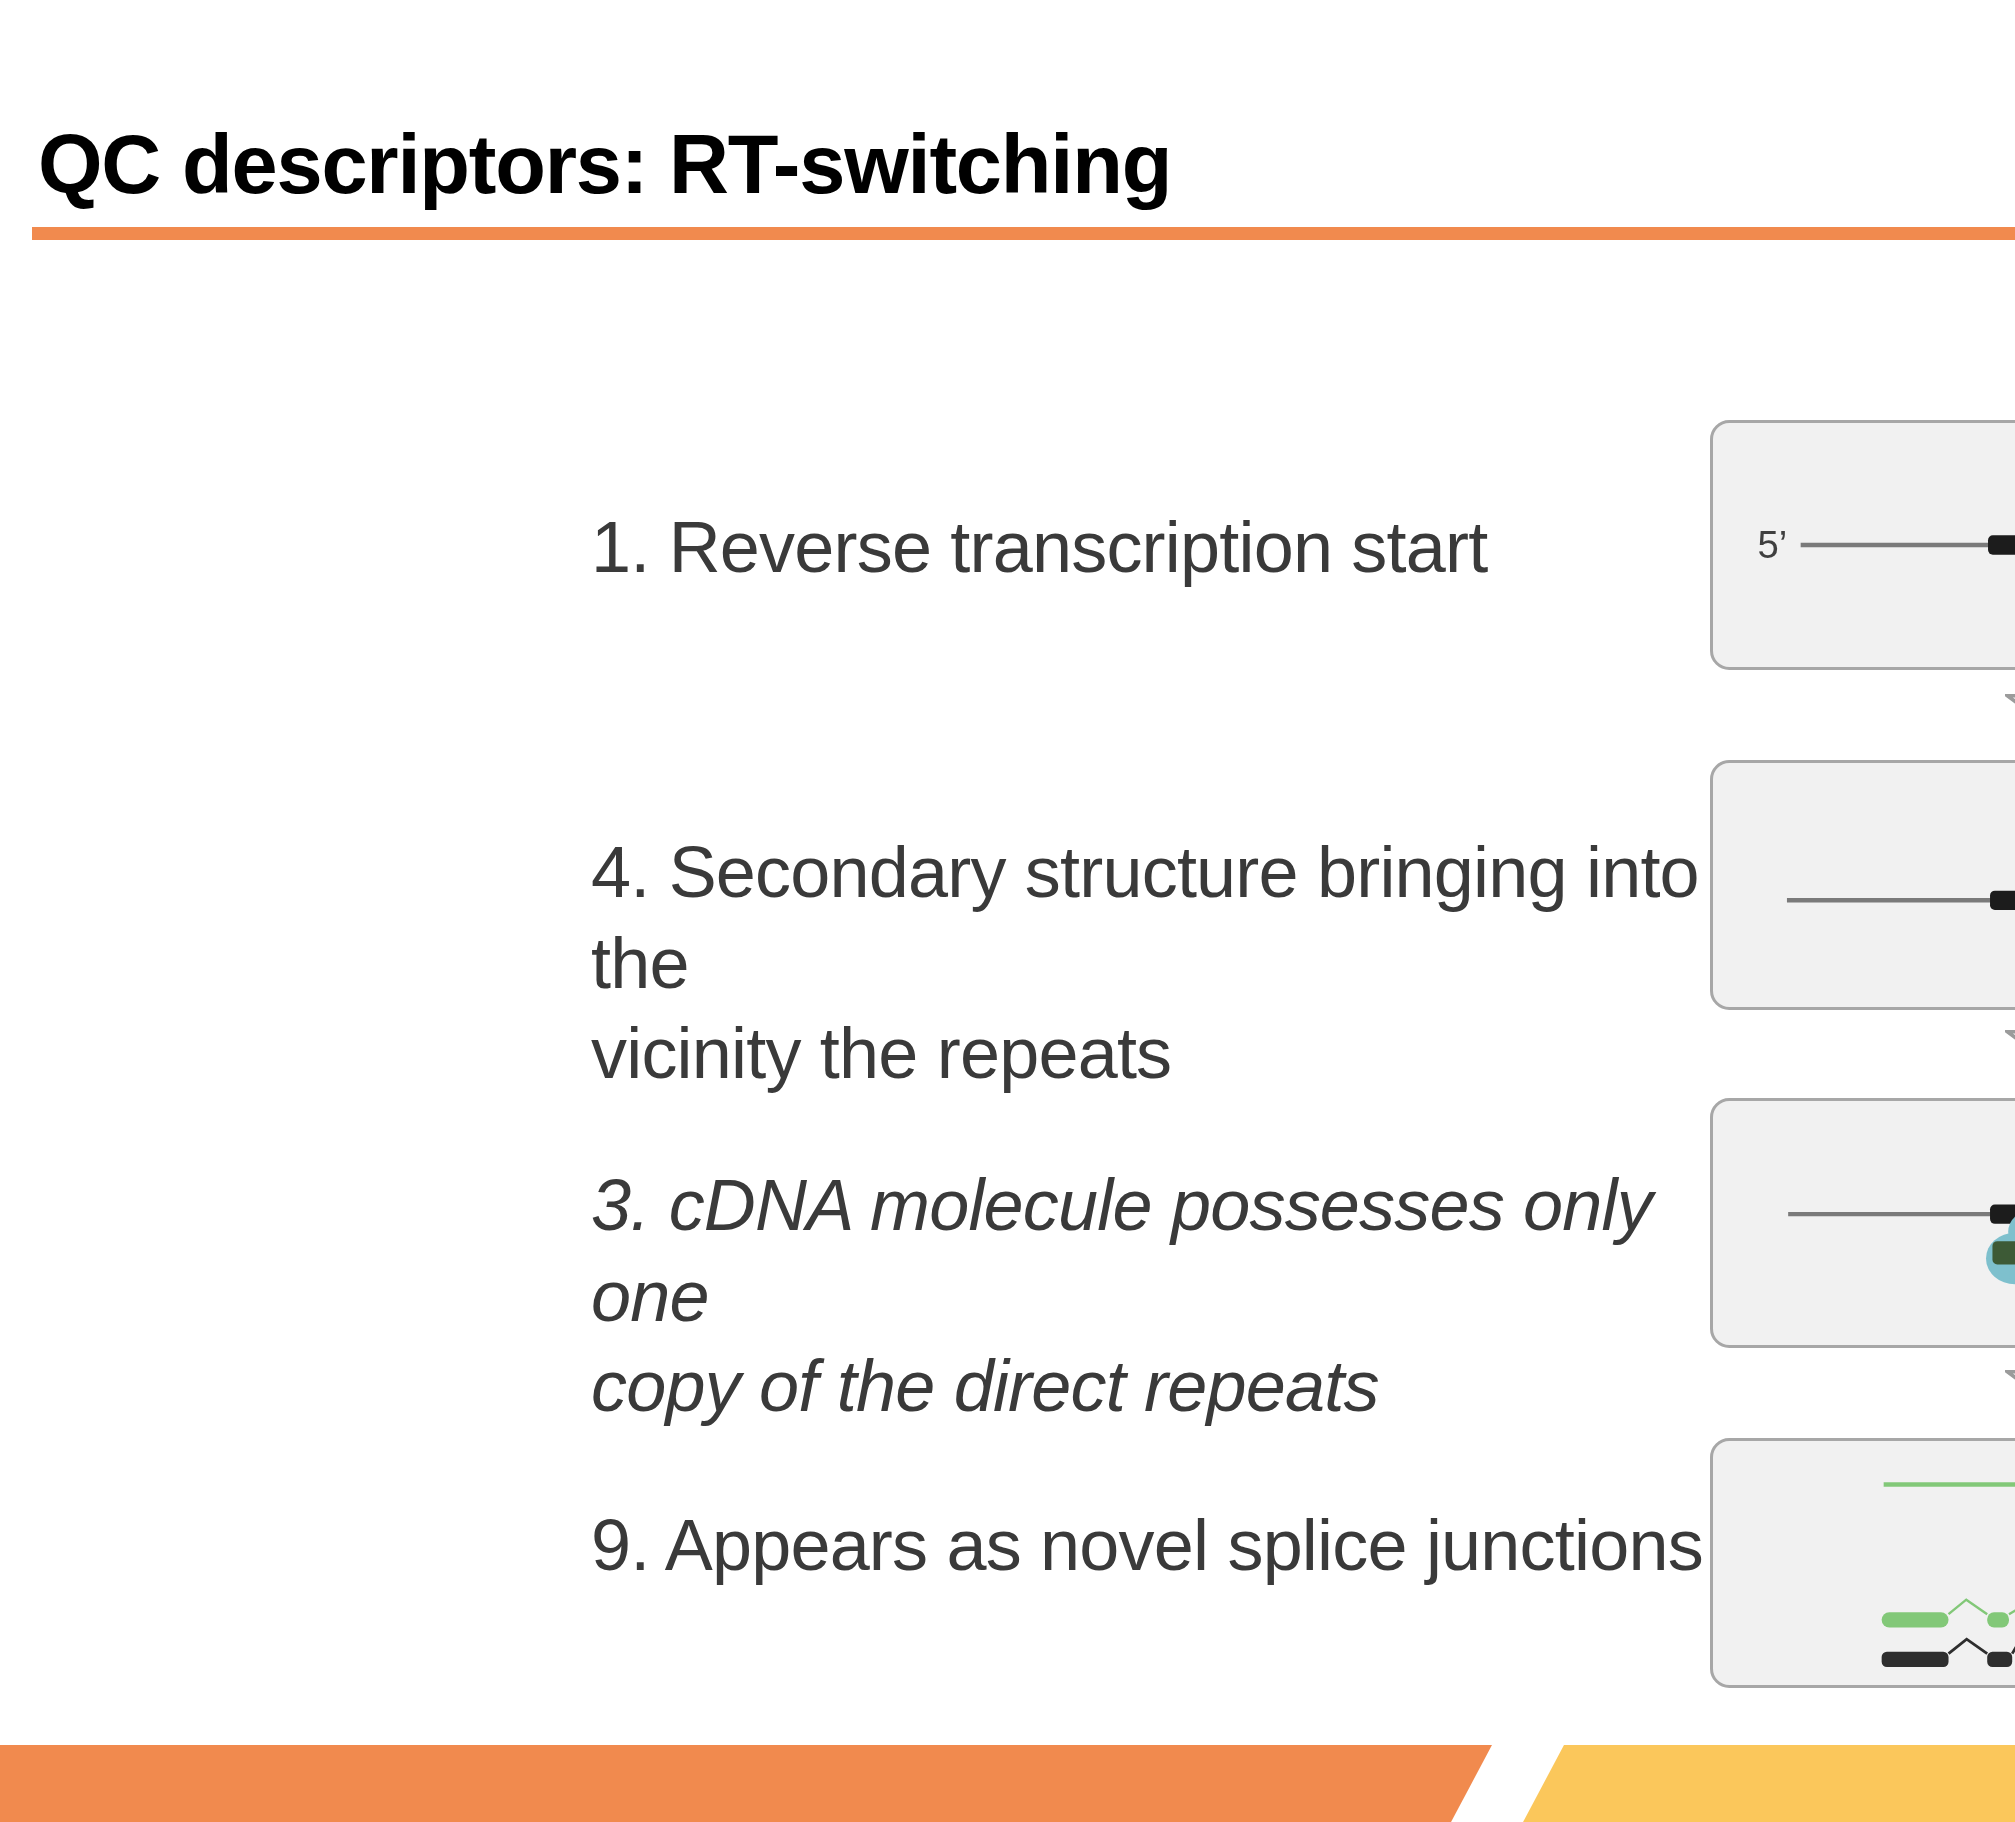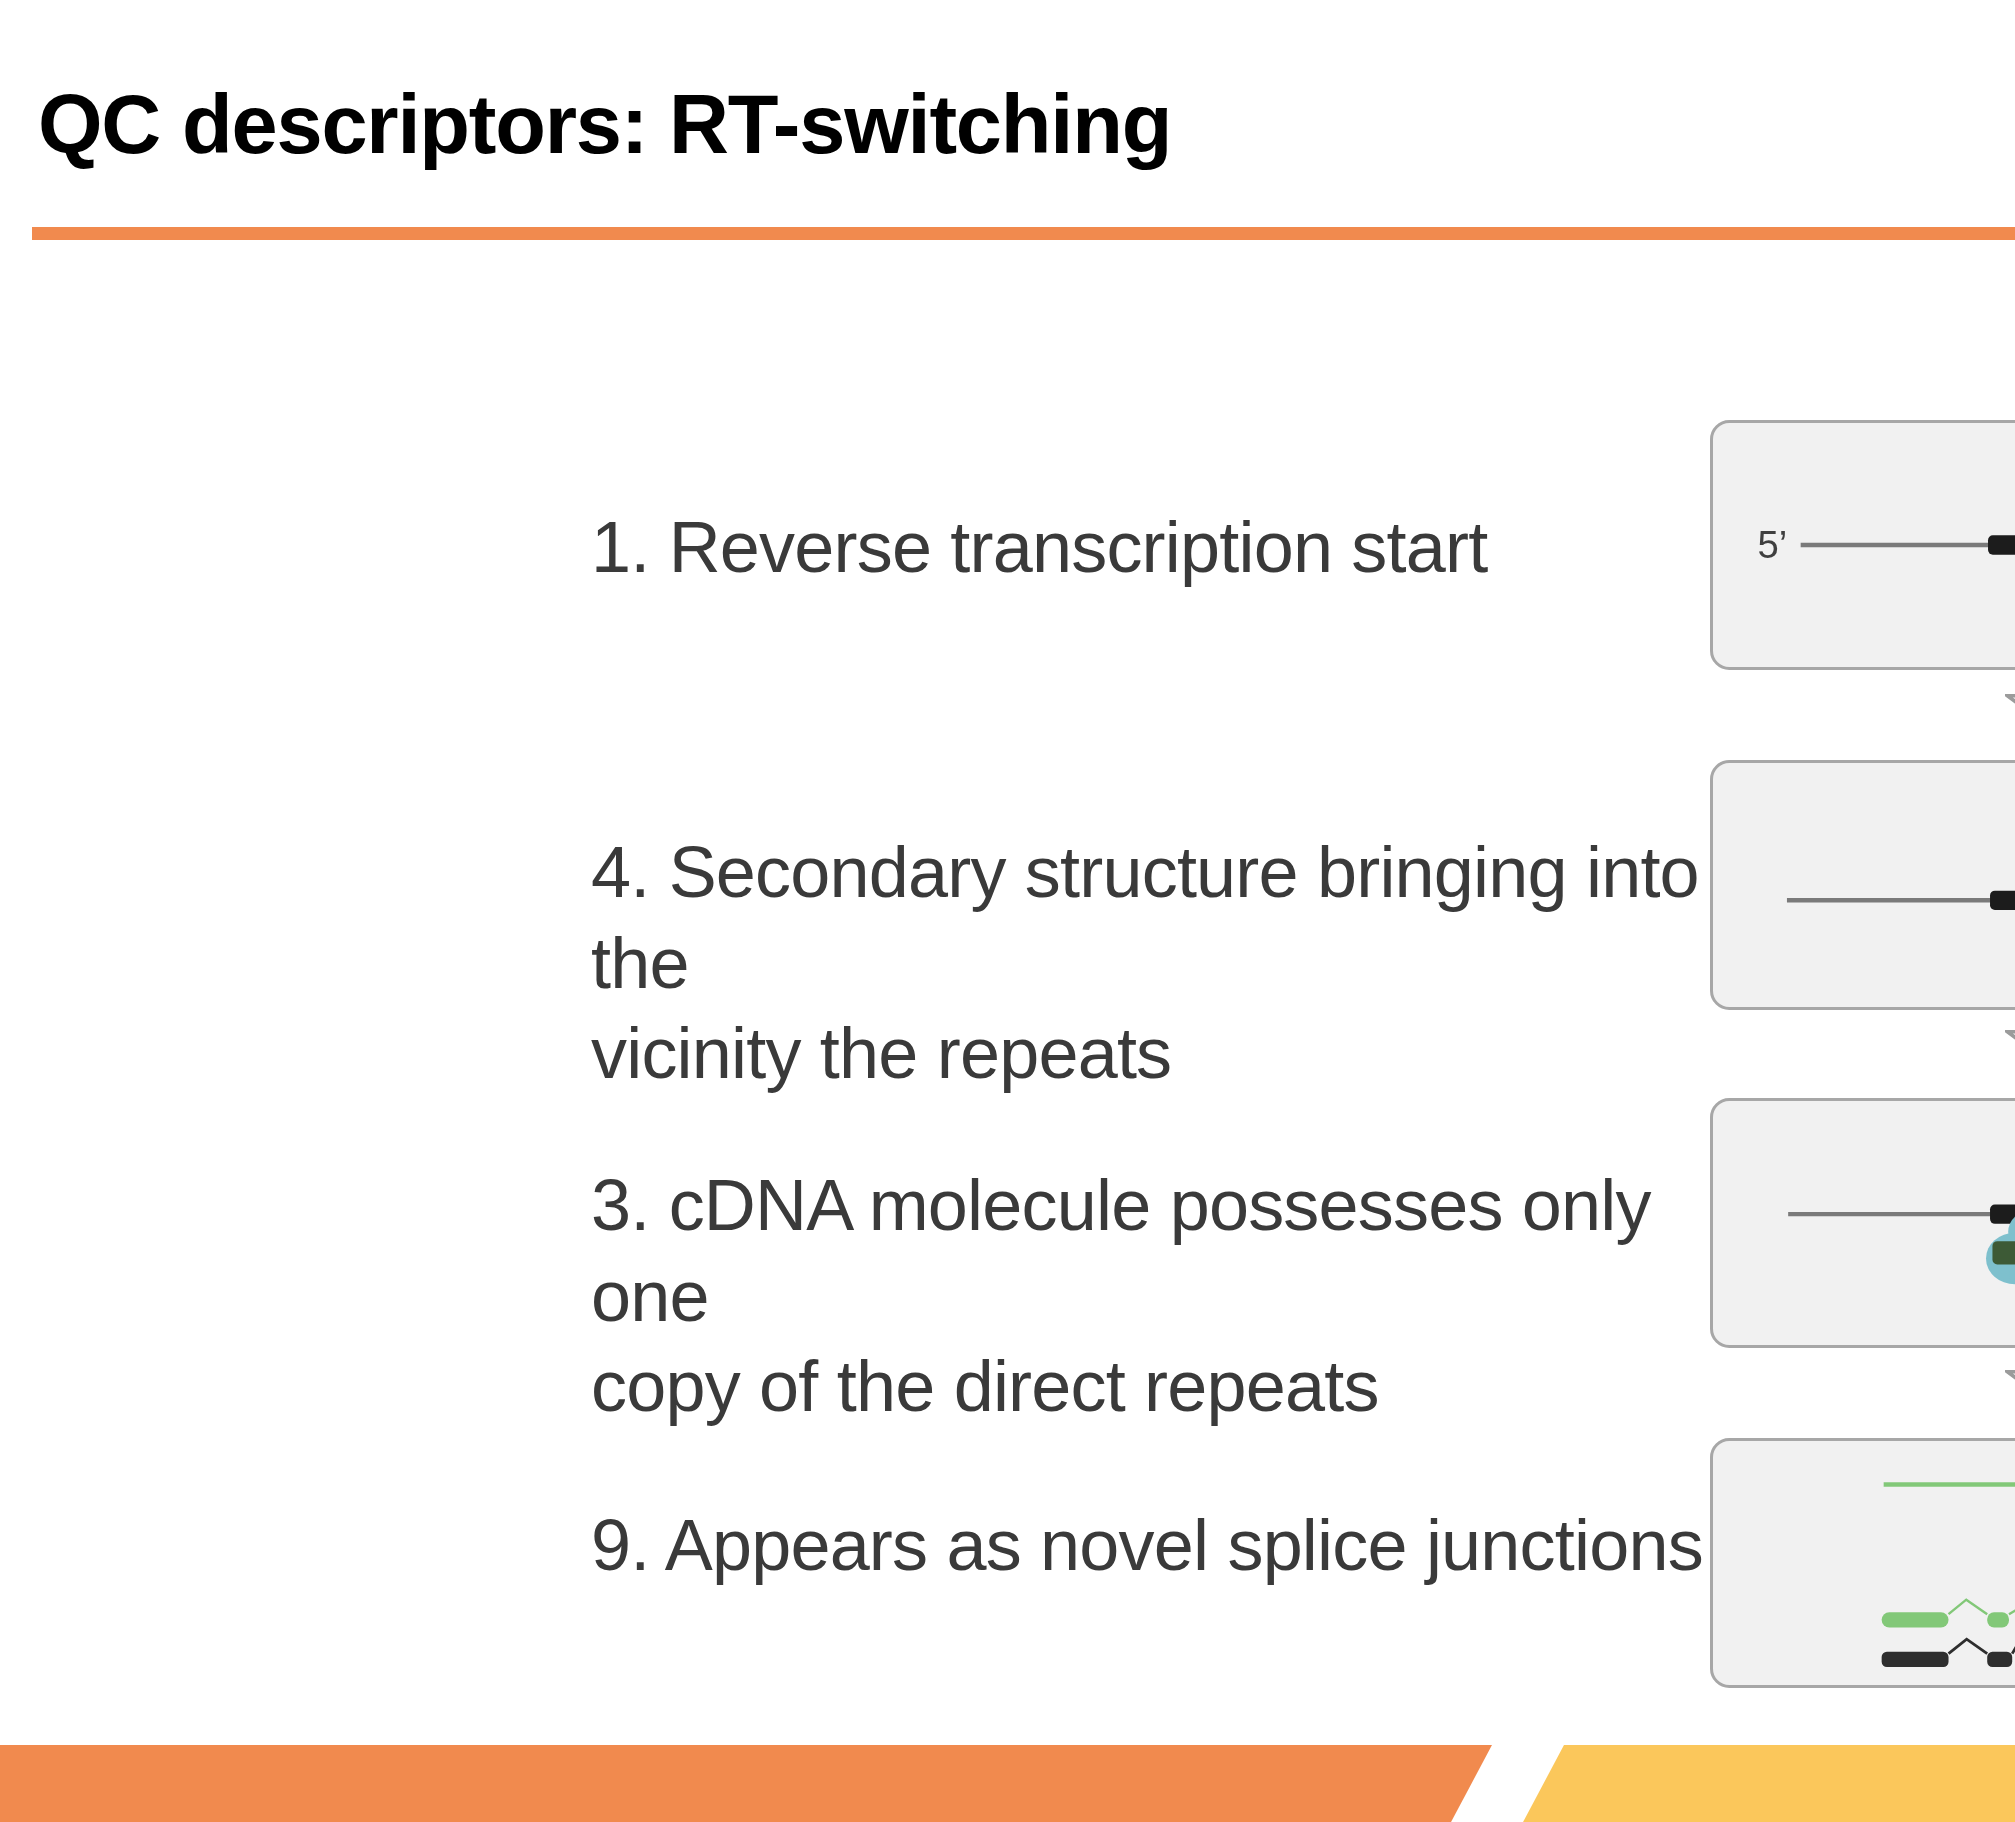--- a/index.html
+++ b/index.html
@@ -1,41 +1,41 @@
 <!DOCTYPE html>
 <html style="--title-text: #000000; --step-text: #3A3A3A; --logo-text: #55565A; --orange: #F18A4E; --yellow: #FBC75B; --teal: #16917F; --teal-footer: #189086; --light-green-bar: #BEDCC3; --box-bg: #F1F1F1; --box-border: #A7A7A7; --rna-gray: #7A7A7A; --hairpin-gray: #8C8C8C; --repeat-black: #1C1C1C; --cdna-green: #82C878; --dark-green: #3D5A36; --enzyme-blue: #7EC0CD; --genome-black: #2E2E2E;font-size:6.4px"><head>
 <meta charset="utf-8">
 <style>
   html,body{margin:0;padding:0;}
   body{
     width:3212px;height:1823px;background:#ffffff;position:relative;overflow:hidden;
     font-family:"Liberation Sans",sans-serif;
   }
-  .abs{position:absolute;}
+  .abs{position:absolute;margin-top:40px;}
 
   
   .slide-title{
     left:38px;top:83px;
     font-size:83px;font-weight:bold;color:var(--title-text);
     letter-spacing:-1.2px;line-height:1;white-space:nowrap;
   }
 
   
   .bar{position:absolute;}
   .divider-orange{left:32px;top:227px;width:2687px;height:13.3px;background:var(--orange);}
 
   
   .step-text{
     position:absolute;left:591px;width:1177px;
     font-size:72px;line-height:1.26;letter-spacing:-0.8px;
     color:var(--step-text);white-space:pre-line;
   }
   .step-1{top:502px;}
   .step-2{top:827px;}
-  .step-3{top:1160px;}
+  .step-3{top:1160px;font-style:italic;}
   .step-4{top:1500px;}
 
   
   .dbox{
     position:absolute;left:1710px;width:716px;height:250px;
     box-sizing:border-box;background:var(--box-bg);
     border:3.2px solid var(--box-border);border-radius:19.3px;
   }
   .dbox-1{top:420px;}
   .dbox-2{top:760px;}

